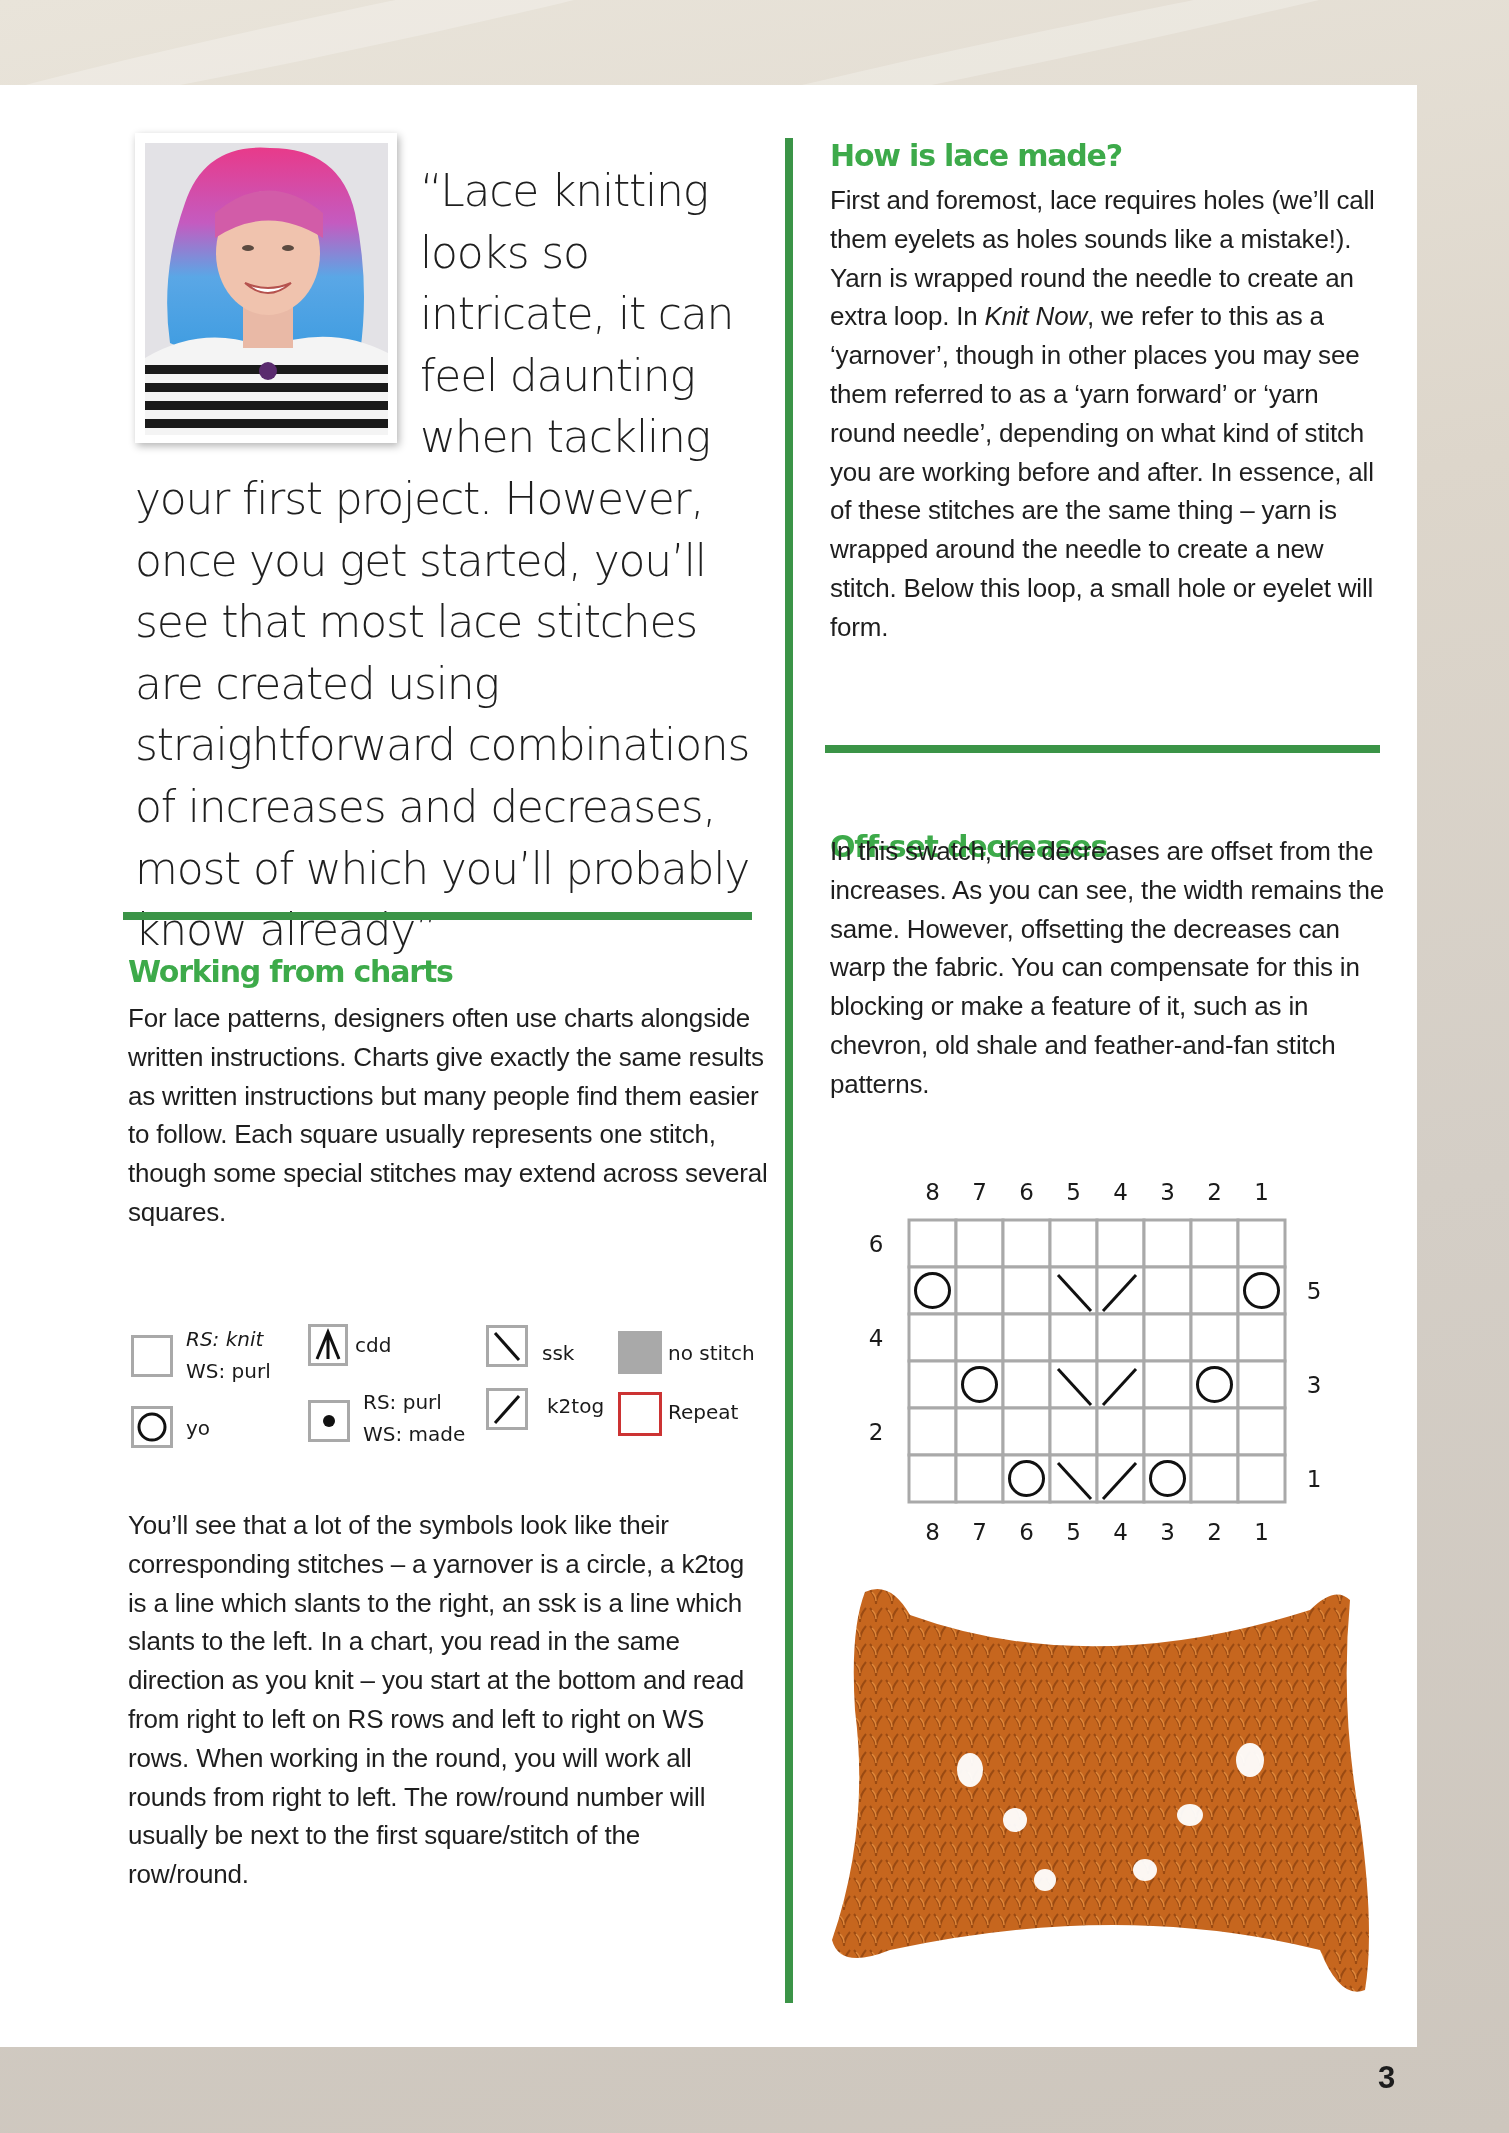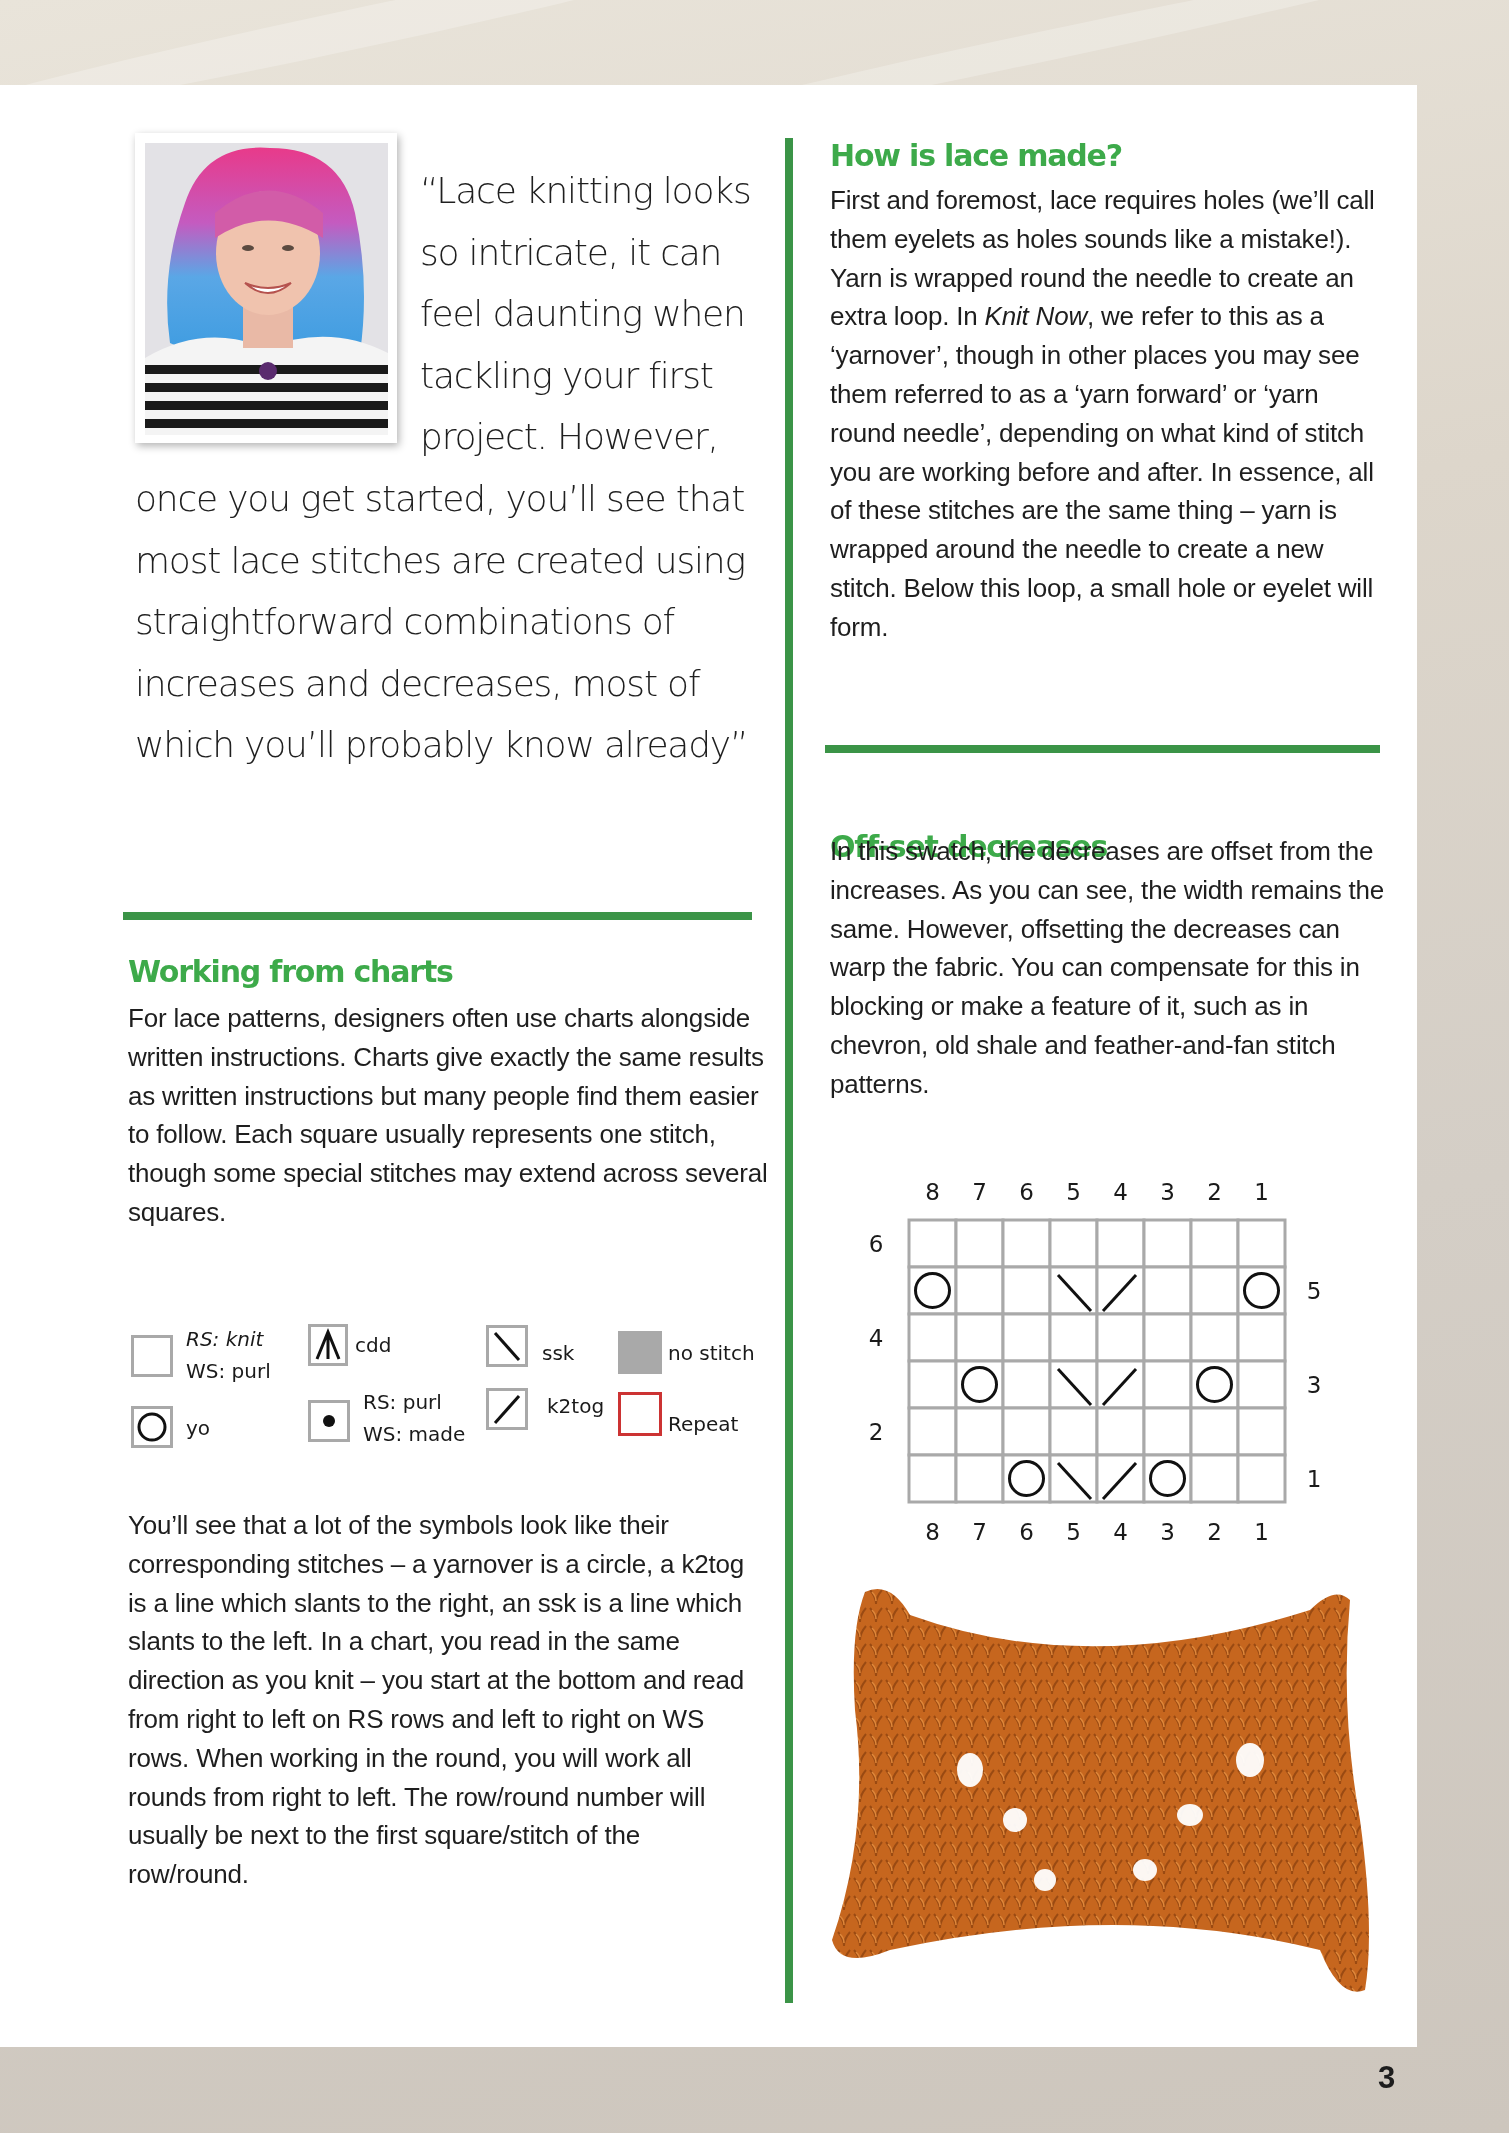--- a/index.html
+++ b/index.html
@@ -22,21 +22,21 @@
   .portrait-frame {
     position:absolute; left:135px; top:133px; width:262px; height:310px; background:#fff;
     box-shadow: 2px 3px 8px rgba(0,0,0,0.30);
   }
   .portrait {
     position:absolute; left:10px; top:10px; width:243px; height:292px; overflow:hidden;
     background: linear-gradient(180deg,#e4e3e7,#dedde2);
   }
   .quote-wrap {
     position:absolute; left:135px; top:160px; width:620px;
-    font-family:"DejaVu Sans", sans-serif; font-size:36px; line-height:61.6px; color:#1f1f1f;
+    font-family:"DejaVu Sans", sans-serif; font-size:44px; line-height:61.6px; color:#1f1f1f;
     letter-spacing:-1.2px; font-weight:300;
   }
   .quote-wrap .float-spacer { float:left; width:285px; height:300px; }
 
   .rule-h { position:absolute; background:#3b9447; }
   .rule-v { position:absolute; background:#3b9447; }
 
   .heading {
     position:absolute; font-family:"DejaVu Sans", sans-serif; font-weight:bold; color:#3daa4a;
     font-size:30px; letter-spacing:-1.2px; line-height:44px;
@@ -162,21 +162,21 @@
         </svg>
     </div>
     <div class="lg-label" style="left:61px;top:2px;">k2tog</div>
   </div>
   <div class="lg-item" style="left:490px;top:11px;">
     <div class="lg-box" style="width:44px;height:43px;background:#a9a9a9;border-color:#a9a9a9;"></div>
     <div class="lg-label" style="left:50px;top:6px;">no stitch</div>
   </div>
   <div class="lg-item" style="left:490px;top:72px;">
     <div class="lg-box" style="width:44px;height:44px;border-color:#cc3333;"></div>
-    <div class="lg-label" style="left:50px;top:4px;margin-top:12px;">Repeat</div>
+    <div class="lg-label" style="left:50px;top:4px;">Repeat</div>
   </div>
 </div>
 
 <div class="body-text" style="left:128px;top:1506px;width:630px;">
   <p>You’ll see that a lot of the symbols look like their corresponding stitches – a yarnover is a circle, a k2tog is a line which slants to the right, an ssk is a line which slants to the left. In a chart, you read in the same direction as you knit – you start at the bottom and read from right to left on RS rows and left to right on WS rows. When working in the round, you will work all rounds from right to left. The row/round number will usually be next to the first square/stitch of the row/round.</p>
 </div>
 
 <div class="rule-v" style="left:785px;top:138px;width:8px;height:1865px;"></div>
 
 <div class="heading" style="left:830px;top:134px;">How is lace made?</div>

